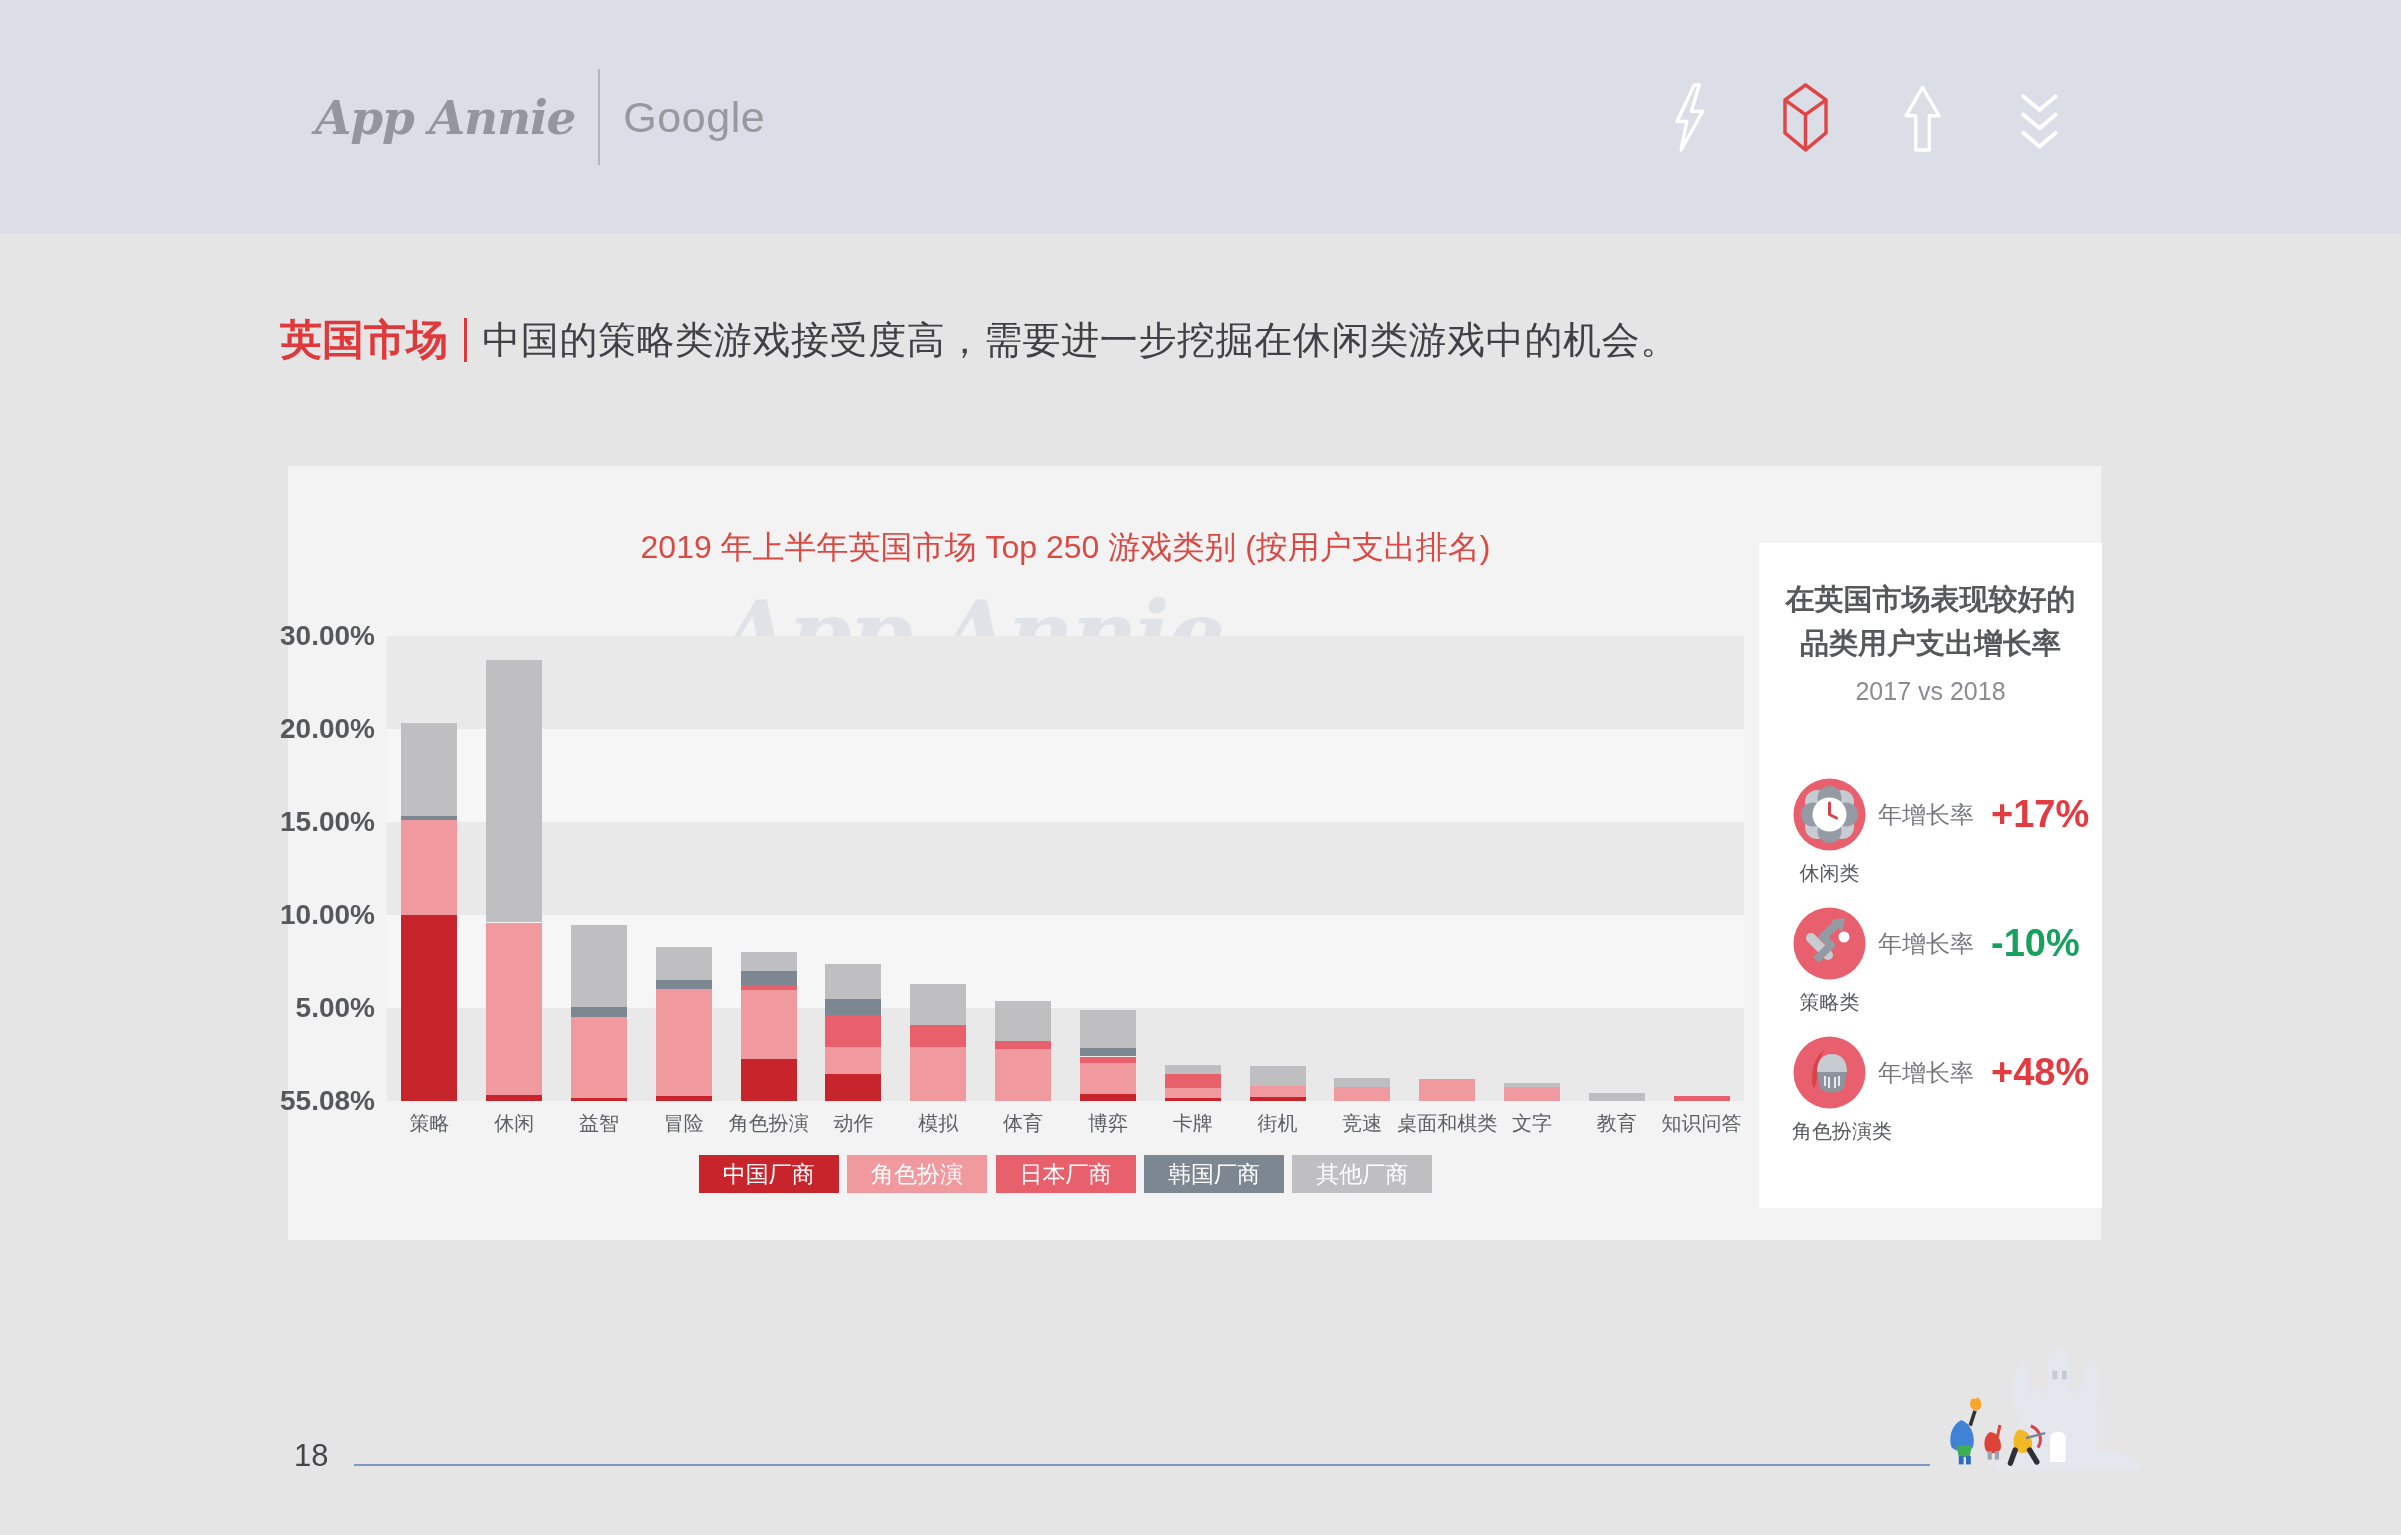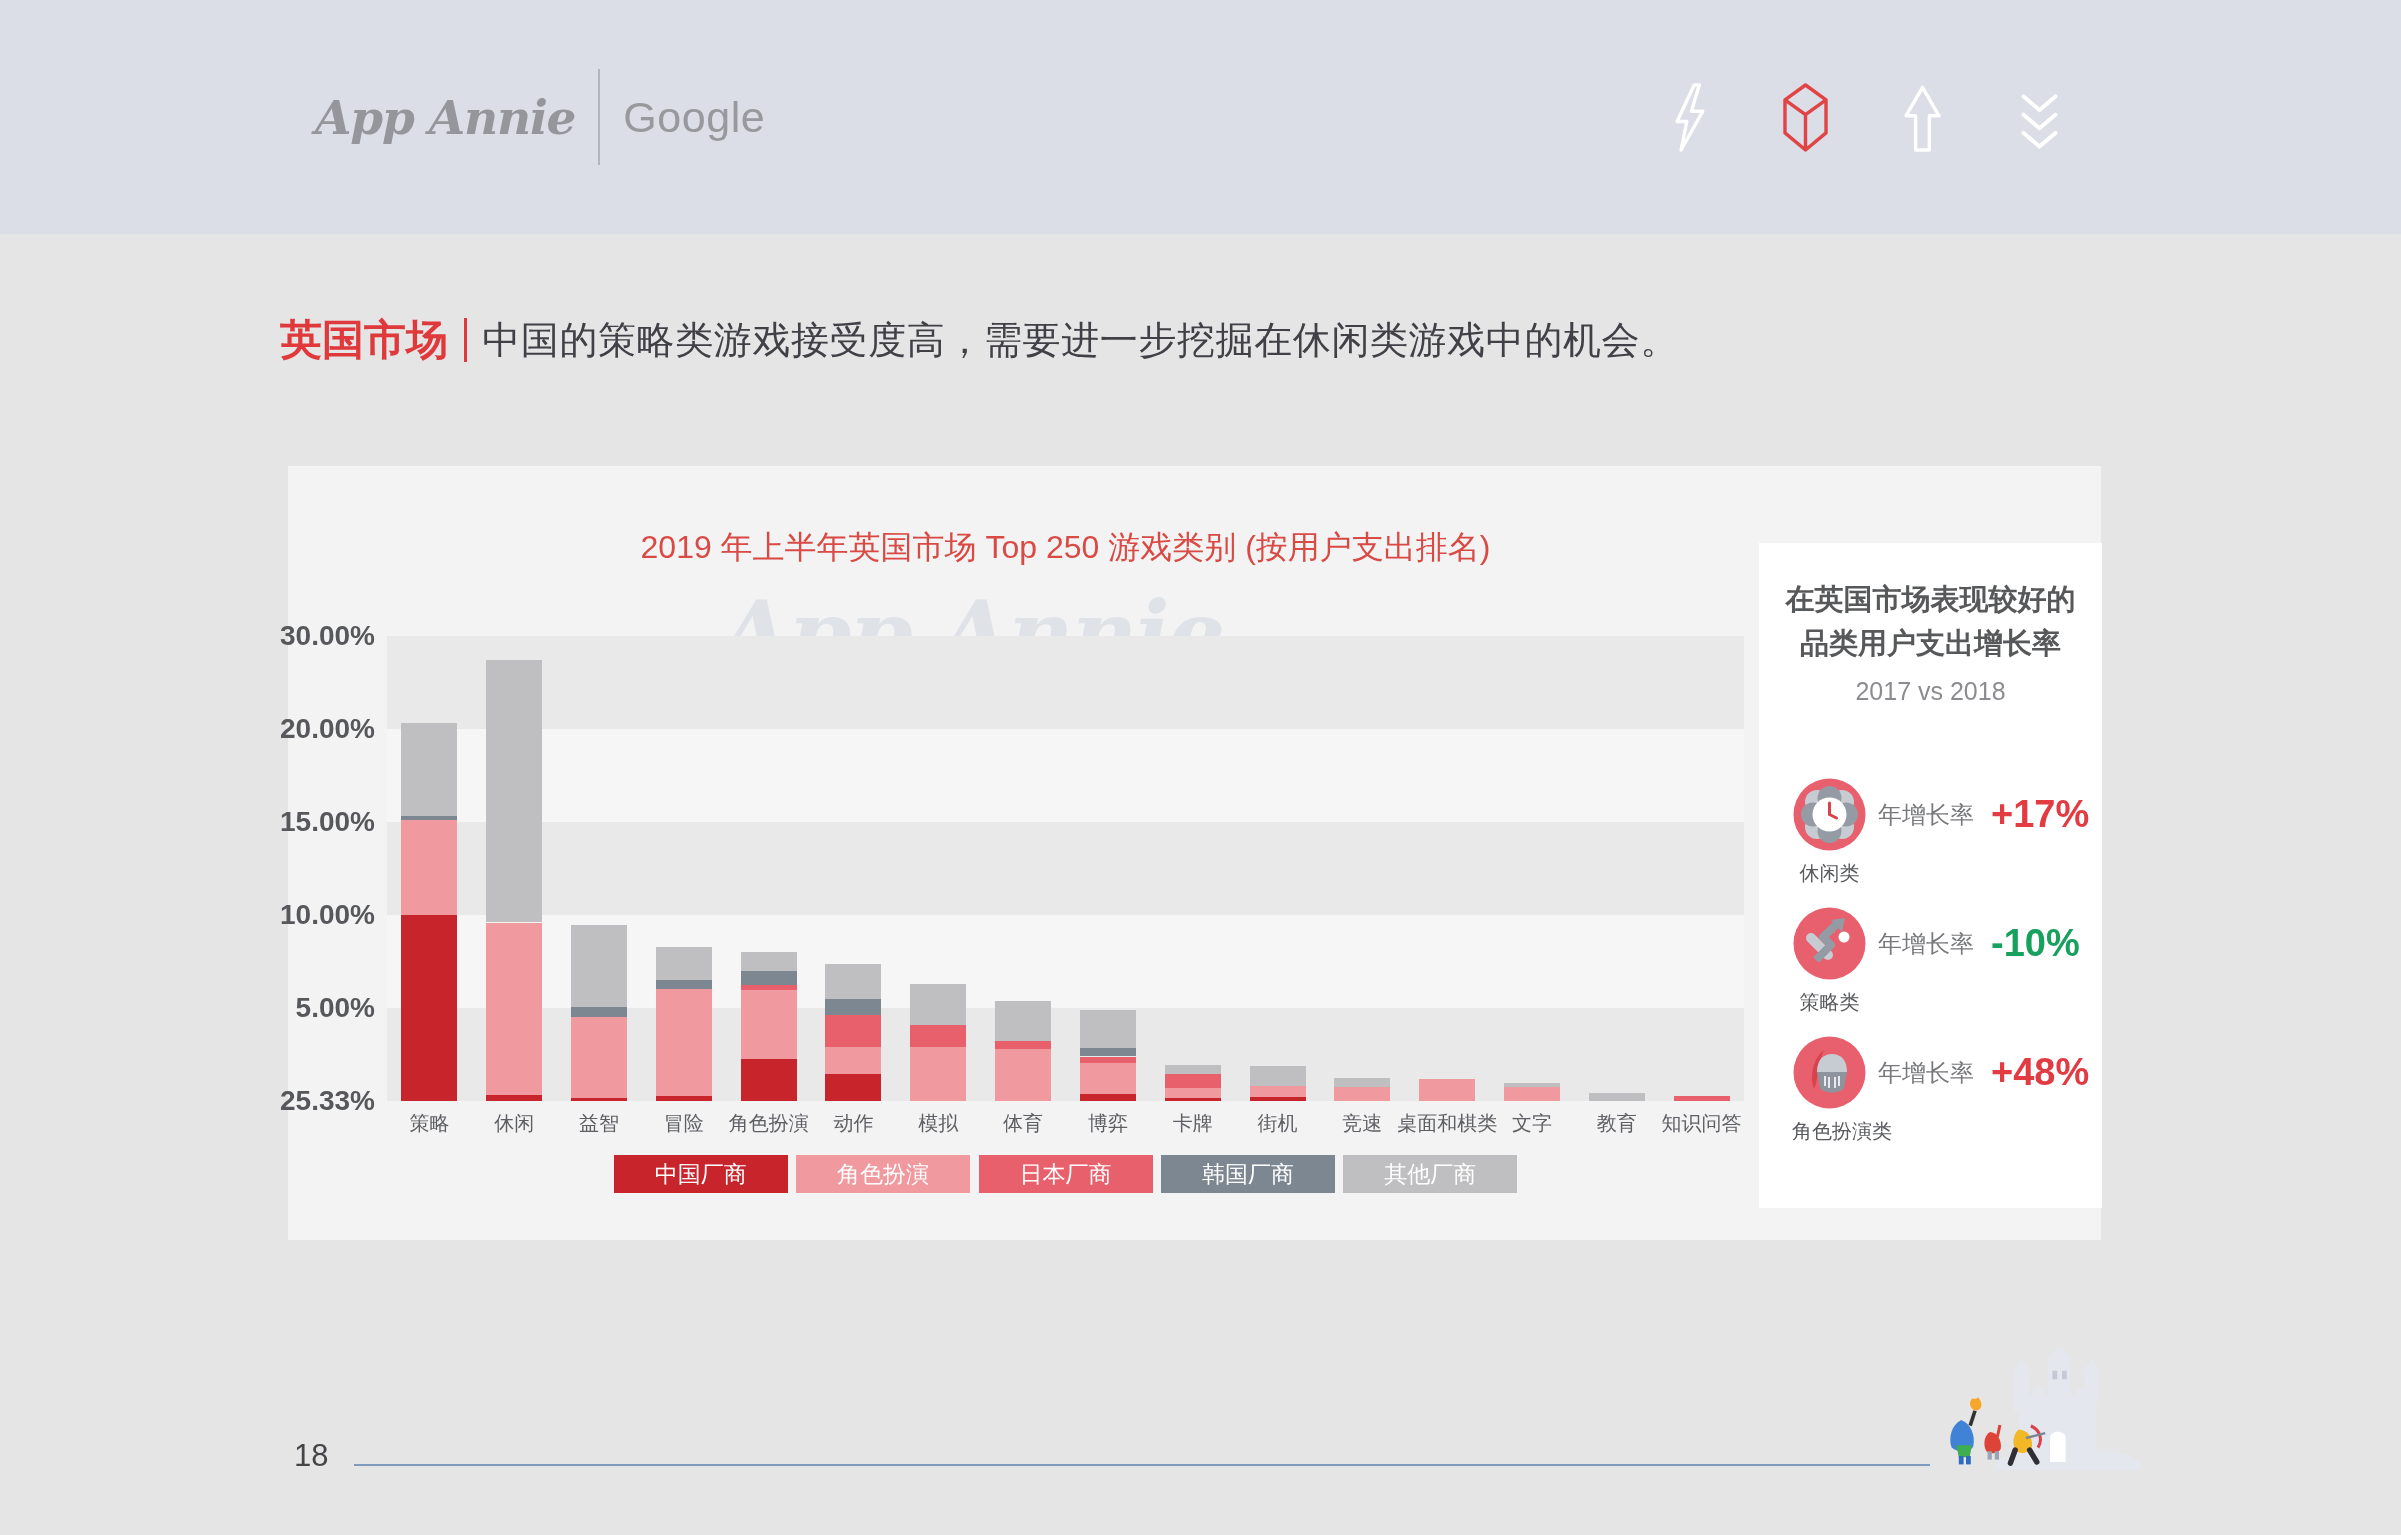--- a/index.html
+++ b/index.html
@@ -37,21 +37,21 @@
                font-family:"DejaVu Serif", serif; font-style:italic; font-weight:700;
                font-size:90px; color:#dfe2e7; letter-spacing:-1.8px; pointer-events:none; }
   .bar-cols { position:absolute; inset:0; display:flex; }
   .bar-col { position:relative; flex:1 1 0; height:100%; }
   .bar { position:absolute; left:50%; transform:translateX(-50%); bottom:0; width:56px; height:100%; }
   .seg { position:absolute; left:0; width:100%; }
   .cat-label { position:absolute; top:474px; left:50%; transform:translateX(-50%);
                color:#5e5f63; font-size:20px; white-space:nowrap; }
   .legend { position:absolute; left:99px; top:689px; width:1357px; display:flex;
             justify-content:center; gap:8.4px; }
-  .legend-item { width:174px; height:38px; display:flex; align-items:center; justify-content:center;
+  .legend-item { width:140px; height:38px; display:flex; align-items:center; justify-content:center;
                  color:#ffffff; font-size:23px; font-weight:500; }
 
   
   .card { position:absolute; left:1759px; top:543px; width:343px; height:665px; background:#ffffff; }
   .card-title { margin-top:35px; text-align:center; color:#57585a; font-size:29px;
                 font-weight:700; line-height:1.5; }
   .card-sub { margin-top:12px; text-align:center; color:#8b8c90; font-size:25px; }
   .growth-row { position:absolute; left:0; width:343px; height:129px; }
   .growth-icon-wrap { position:absolute; left:33px; top:0; width:75px; text-align:center; }
   .growth-cat { margin-top:6px; color:#595a5e; font-size:20px; white-space:nowrap; }
@@ -111,21 +111,21 @@
           <div class="band" style="top: 186px; height: 93px; background: rgb(233, 233, 234);"></div>
           <div class="band" style="top: 279px; height: 93px; background: rgb(246, 246, 247);"></div>
           <div class="band" style="top: 372px; height: 93px; background: rgb(233, 233, 234);"></div>
         </div>
       <div class="yticks" id="yticks">
           <div class="ytick" style="top: 0px;">30.00%</div>
           <div class="ytick" style="top: 93px;">20.00%</div>
           <div class="ytick" style="top: 186px;">15.00%</div>
           <div class="ytick" style="top: 279px;">10.00%</div>
           <div class="ytick" style="top: 372px;">5.00%</div>
-          <div class="ytick" style="top: 465px;">25.33%</div>
+          <div class="ytick" style="top: 465px;">55.08%</div>
         </div>
       <div class="bar-cols" id="plot-bars">
           <div class="bar-col">
             <div class="bar">
               <div class="seg" style="bottom: 0px; height: 186px; background: rgb(200, 36, 44);"></div>
               <div class="seg" style="bottom: 186px; height: 95px; background: rgb(240, 153, 158);"></div>
               <div class="seg" style="bottom: 281px; height: 3.7px; background: rgb(125, 135, 146);"></div>
               <div class="seg" style="bottom: 285px; height: 93px; background: rgb(191, 191, 193);"></div>
             </div>
             <div class="cat-label">策略</div>

